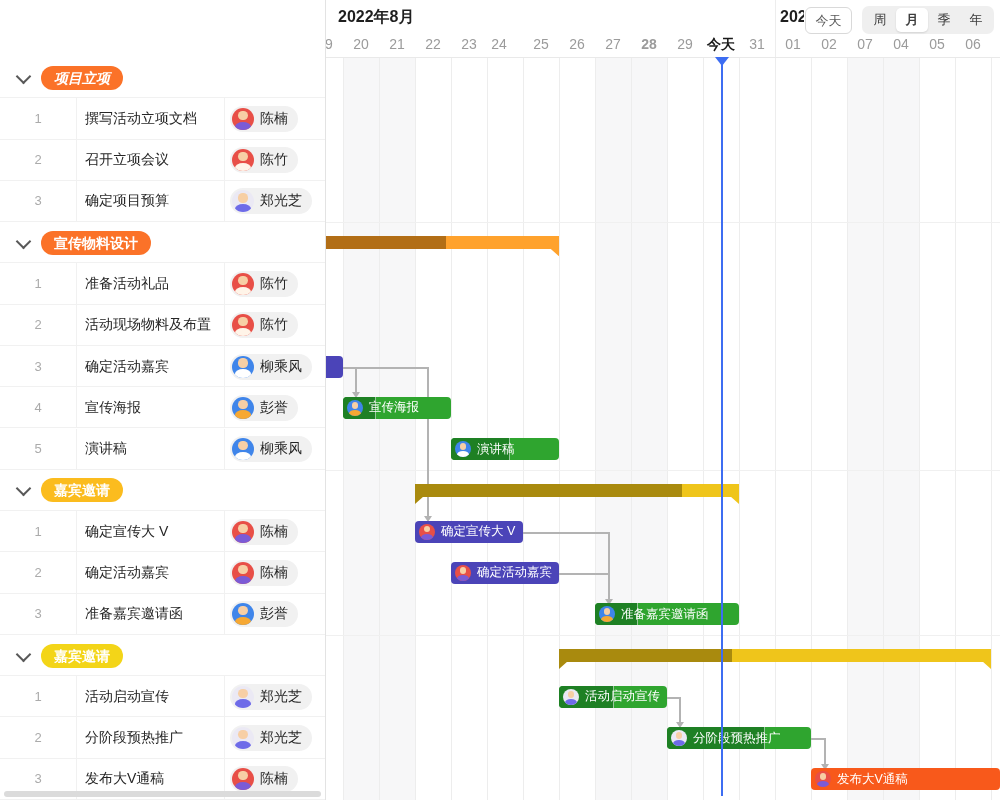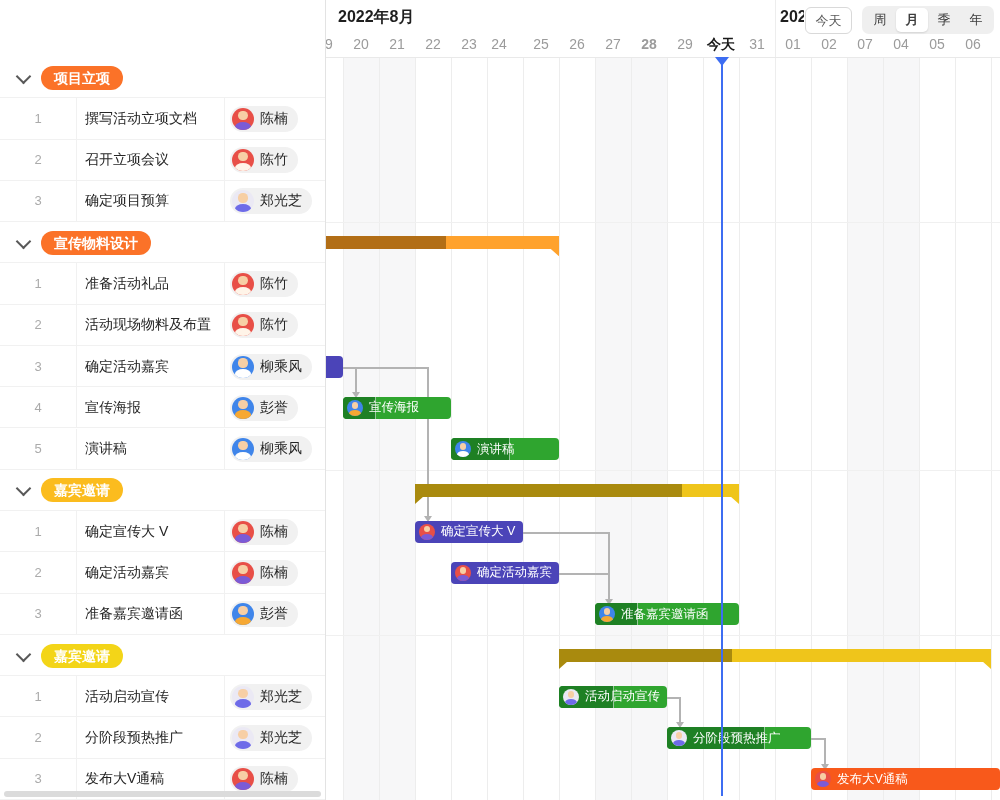--- a/index.html
+++ b/index.html
@@ -76,21 +76,21 @@
 
   .hscroll{position:absolute;left:4px;top:791px;width:317px;height:6px;border-radius:3px;background:#DBDBDB;z-index:25;}
 </style>
 </head>
 <body>
 
 <div id="app">
 
   <div id="table">
     <div id="rows">
-        <div class="grow" style="top: 57px; height: 41.2778px;">
+        <div class="grow" style="top: 57px; height: 41.2778px; font-style: italic;">
           <div class="chev" style="top: 13.6389px;"></div>
           <div class="badge" style="top: 8.63889px; background: rgb(251, 114, 40);">项目立项</div>
         </div>
         <div class="trow" style="top: 98.2778px; height: 41.2778px;">
           <div class="cellsep" style="left: 76px;"></div>
           <div class="cellsep" style="left: 224px;"></div>
           <div class="rownum" style="top: 12.6389px;">1</div>
           <div class="rowname" style="top: 11.6389px;">撰写活动立项文档</div>
           <div class="ownerpill" style="top: 7.63889px;">
             <div class="avatar" style="width: 22px; height: 22px; background: rgb(232, 79, 71); --shirt: #7B5BD6;"></div>

